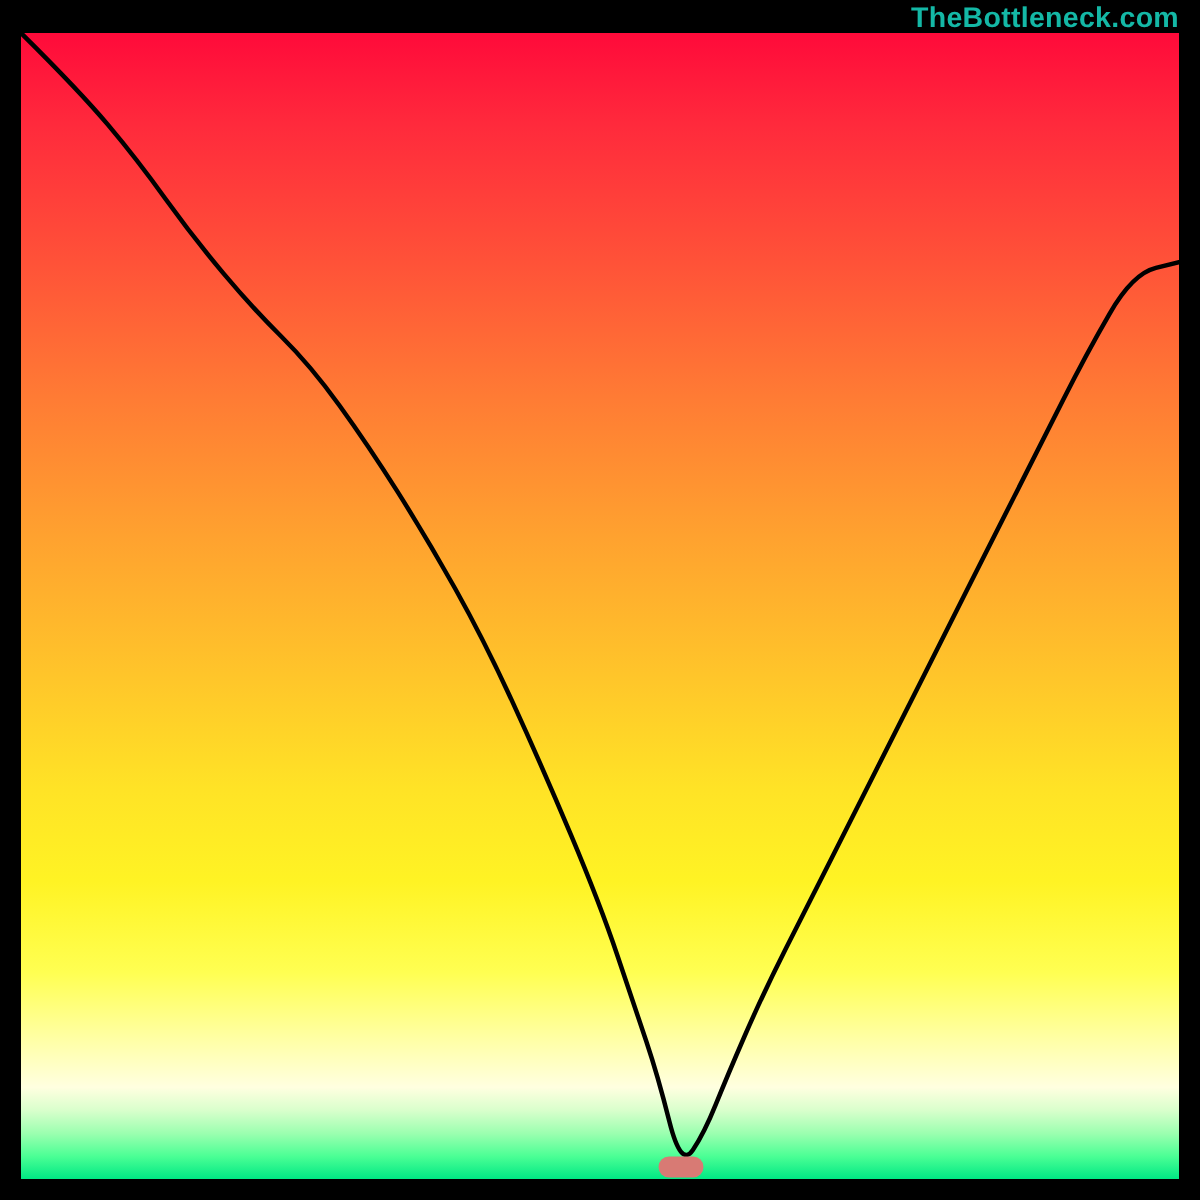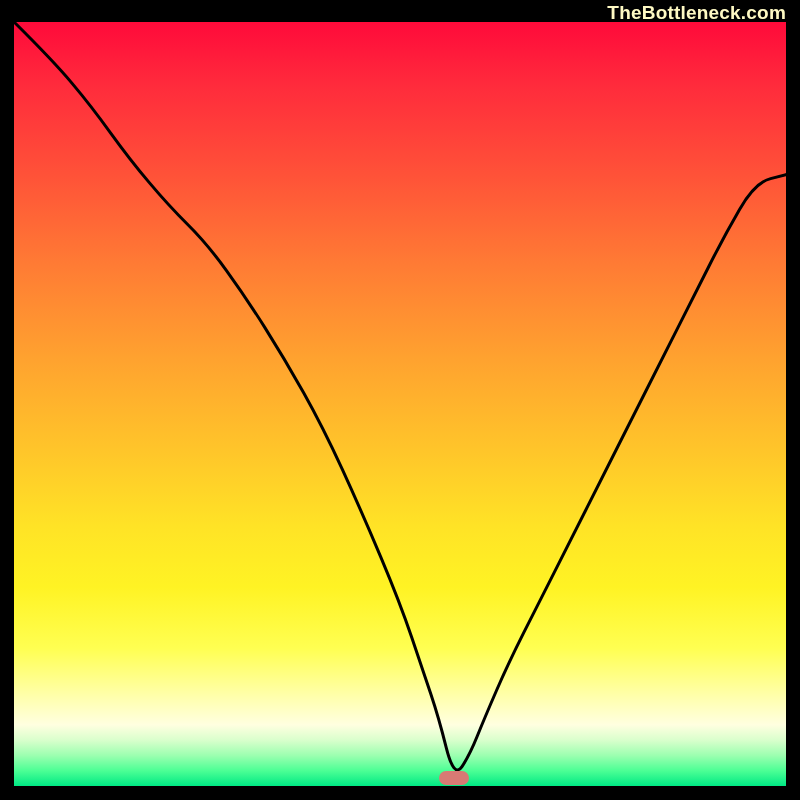--- a/index.html
+++ b/index.html
@@ -53,21 +53,21 @@
     position: absolute;
     width: 30px;
     height: 14px;
     border-radius: 7px;
     background: #d87a74;
   }
   .source {
     position: absolute;
     top: 2px;
     right: 14px;
-    color: #fef9c3;
+    color: #14b8a6;
     font-weight: 700;
     font-size: 19px;
     letter-spacing: 0.2px;
   }
 </style>
 </head>
 <body>
 
 <div class="frame">
 

